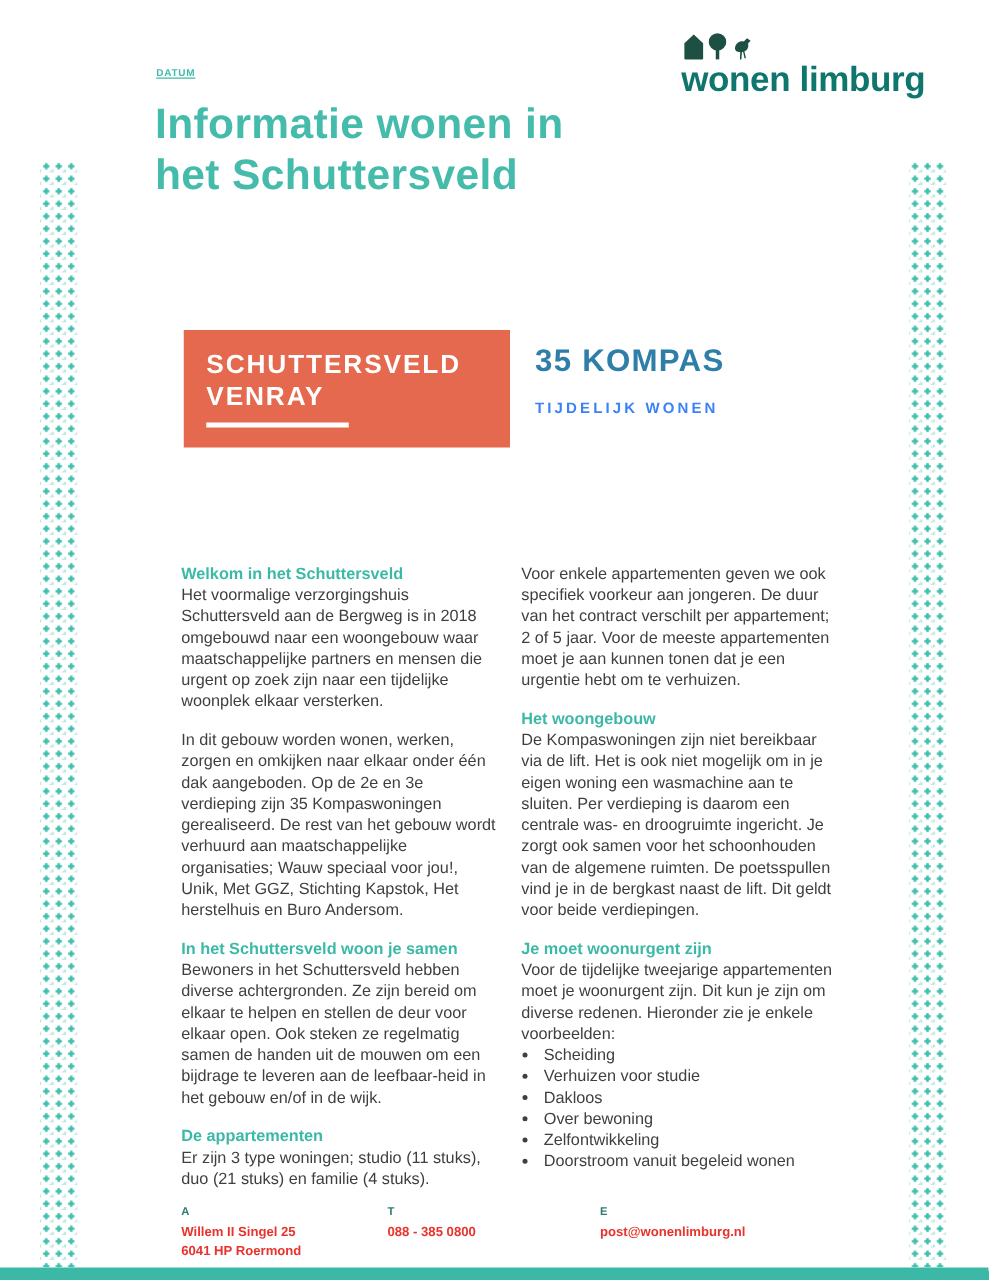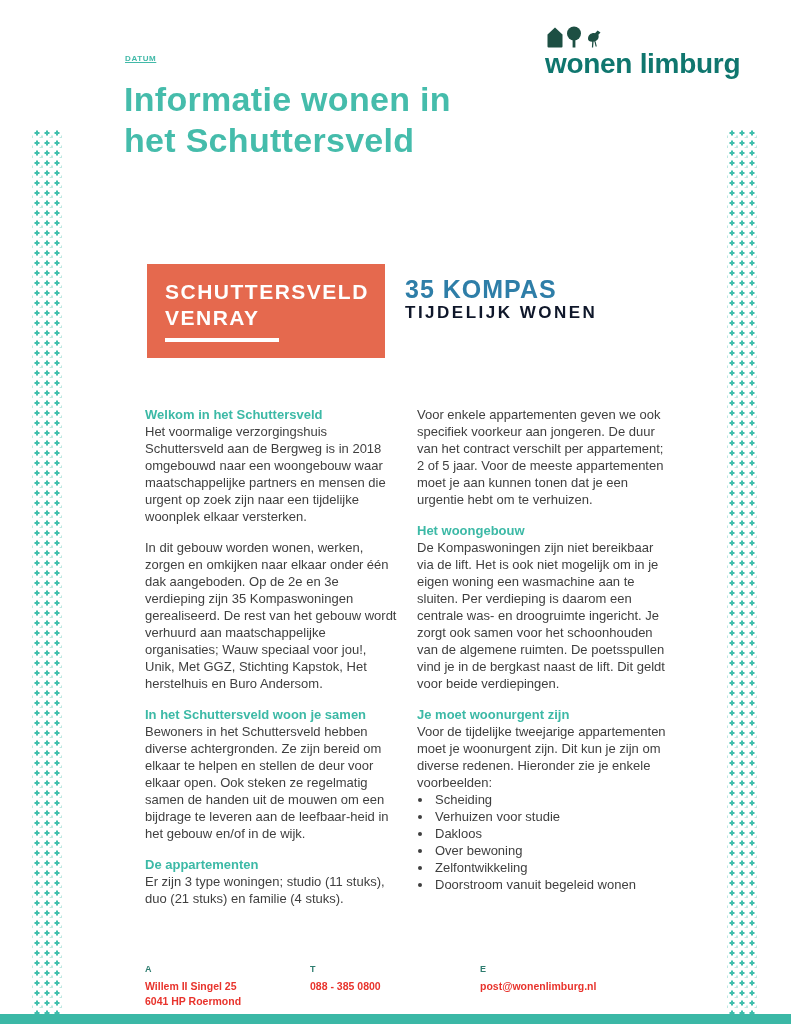--- a/index.html
+++ b/index.html
@@ -27,49 +27,49 @@
   .title {
     position:absolute; left:124px; top:79px;
     font-size:34px; line-height:41px; font-weight:bold;
     color:#45bcab; letter-spacing:0.3px;
   }
   .title span { display:block; }
 
   
   .banner { position:absolute; left:147px; top:264px; display:flex; }
   .banner-box {
-    position:relative; width:238px; height:94px; background:#e5694e;
+    position:relative; width:261px; height:94px; background:#e5694e;
   }
   .banner-box-text {
     position:absolute; left:18px; top:15px;
     color:#ffffff; font-size:21px; font-weight:bold;
     letter-spacing:1.5px; line-height:26px;
   }
   .banner-box-text span { display:block; }
   .banner-underline {
     position:absolute; left:18px; bottom:16px;
     width:114px; height:4px; background:#ffffff;
   }
   .banner-right { margin-left:20px; padding-top:11px; }
   .kompas {
     font-size:25px; font-weight:bold; color:#2e7ea8;
     letter-spacing:1px; line-height:28px;
   }
   .kompas span { display:block; }
   .tagline {
-    margin-top:0; font-size:17px; font-weight:bold;
-    color:#0f172a; letter-spacing:2.5px;
+    margin-top:16px; font-size:12px; font-weight:bold;
+    color:#3b82f6; letter-spacing:2.5px;
   }
 
   
   .columns {
     position:absolute; left:145px; top:406px; width:527px;
     display:flex; gap:18px;
   }
-  .col { width:254px; font-size:13px; line-height:17px; color:#3f3f3f; }
+  .col { width:254px; font-size:13px; line-height:17px; color:#3f3f3f;margin-top:44px; }
   .section { margin-bottom:14px; }
   .section h3 {
     margin:0; font-size:13px; line-height:17px;
     font-weight:bold; color:#3cb9a6;
   }
   .section p { margin:0; }
   .bullets { margin:0; padding-left:16px; list-style:disc; }
   .bullets li { margin:0; padding-left:2px; }
 
   

